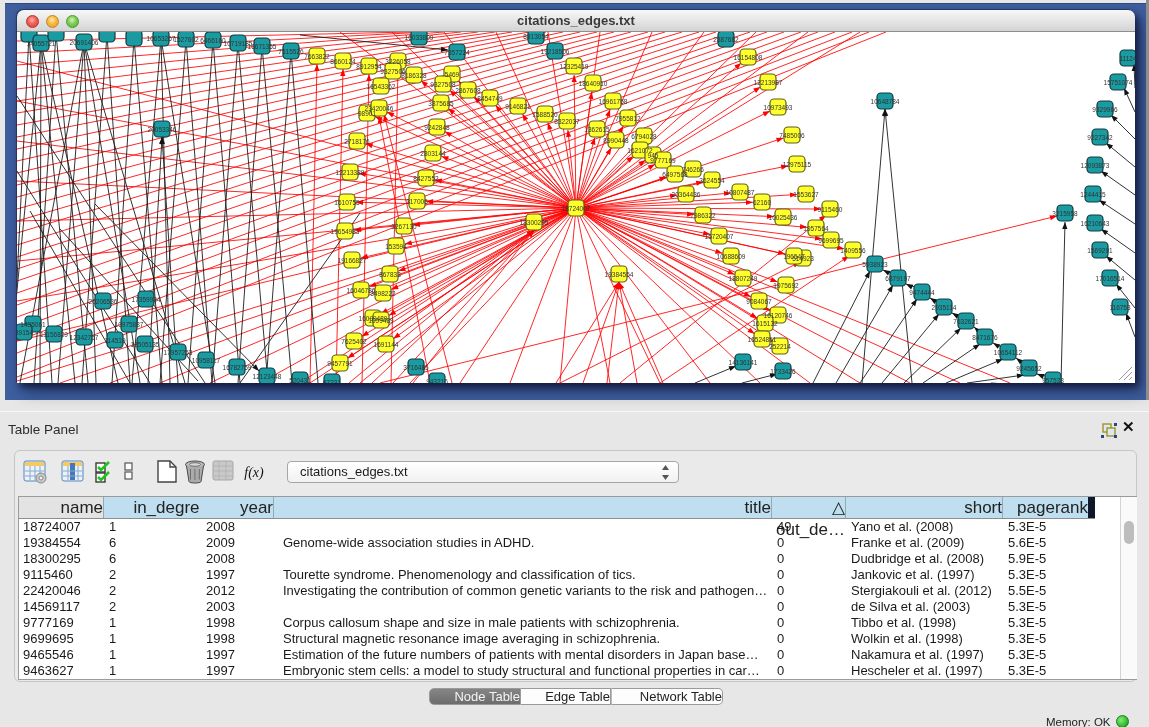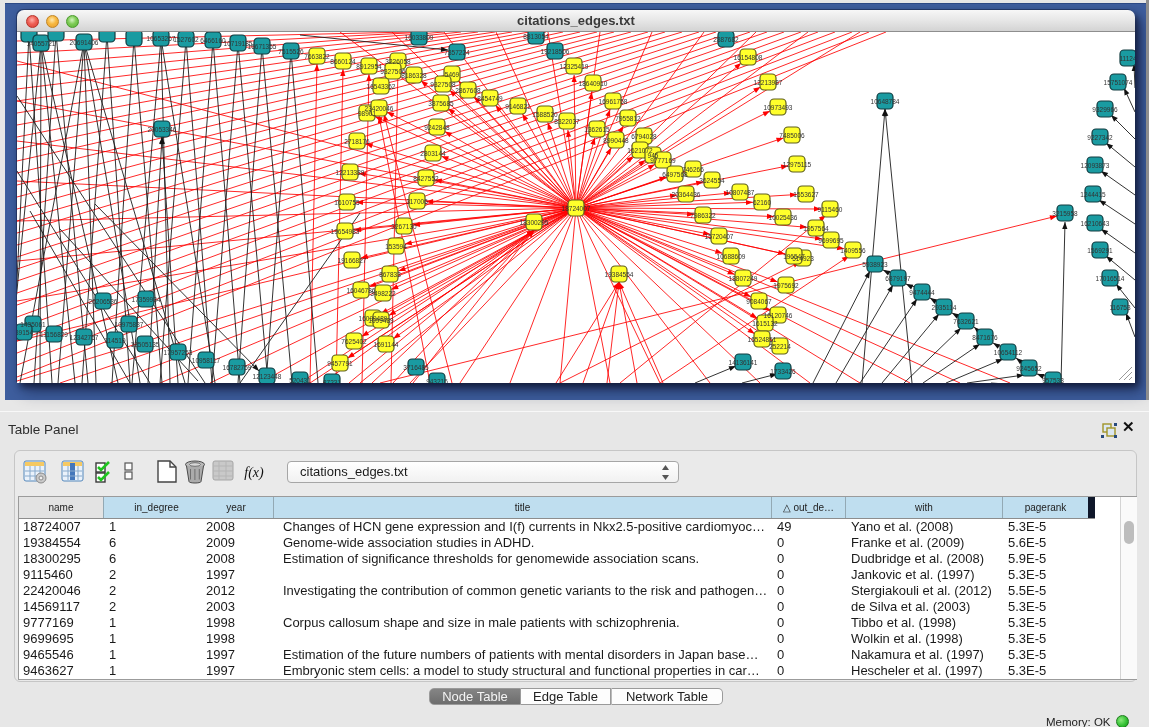--- a/index.html
+++ b/index.html
@@ -17,27 +17,27 @@
 .canvas{position:absolute;left:0;top:22px;width:1118px;height:351px;background:#fff;overflow:hidden}
 .rstrip{left:1146px;top:0;width:3px;height:400px;background:#8d8d8d}
 .panel{left:0;top:411px;width:1149px;height:327px;background:#e7e7e7;border-top:1px solid #f8f8f8}
 .plabel{left:8px;top:10px;font-size:13.5px;color:#2d2d2d}
 .pclose{left:1122px;top:6px;font-size:15px;font-weight:700;color:#111}
 .box{left:14px;top:38px;width:1123px;height:232px;background:#eaeaea;border:1px solid #c6c6c6;border-radius:6px}
 .combo{left:272px;top:10px;width:392px;height:22px;background:linear-gradient(#ffffff,#f1f1f1);
  border:1px solid #a6a6a6;border-radius:4px;font-size:13px;color:#1a1a1a;line-height:20px;padding-left:12px}
 .tbl{left:3px;top:45px;width:1119px;height:184px;background:#fff;border:1px solid #9b9b9b;border-right:none;overflow:hidden}
 .th{position:absolute;top:0;height:22px;border-right:1px solid #93a9b4;background:#bfdeef;
- font-size:10px;color:#222;text-align:center;line-height:22px}
+ font-size:17px;color:#222;text-align:right;line-height:22px}
 .tr{position:absolute;left:0;width:1100px;height:16px;font-size:13px;color:#1a1a1a}
 .tr span{position:absolute;top:0;line-height:16px;white-space:nowrap}
 .sb{position:absolute;right:0;top:0;width:17px;height:182px;background:#fafafa;border-left:1px solid #d4d4d4}
 .thumb{position:absolute;left:3px;top:24px;width:10px;height:23px;border-radius:5px;background:#bdbdbd}
 .tabs{left:429px;top:276px;height:17px;font-size:13px}
-.tab{position:absolute;top:0;height:17px;line-height:16px;text-align:center;border:1px solid #9a9a9a}
+.tab{position:absolute;top:0;height:17px;line-height:16px;text-align:right;border:1px solid #9a9a9a}
 .mem{left:1046px;top:304px;font-size:11.5px;color:#222}
 .dot{left:1116px;top:303px;width:13px;height:13px;border-radius:50%;border:1px solid #1d7a1d;
  background:radial-gradient(circle at 4px 4px,#8ae97a,#35c135 55%,#189418)}
 </style></head><body>
 <div class="abs frame">
  <div class="win">
   <div class="tbar">
         <div class="tl r"></div>
         <div class="tl y"></div>
         <div class="tl g"></div>
@@ -778,54 +778,53 @@
     <path d="M4.5 0 L8 5 H1 Z" fill="#555"></path>
           <path d="M4.5 15 L8 10 H1 Z" fill="#555"></path>
    </svg>
   </div>
   <div class="abs tbl">
    <div class="th" style="left:0;width:85px;background:#e3e3e3">name</div>
    <div class="th" style="left:85px;width:106px">in_degree</div>
    <div class="th" style="left:180px;width:75px">year</div>
    <div class="th" style="left:255px;width:498px">title</div>
    <div class="th" style="left:753px;width:74px">△ out_de…</div>
-   <div class="th" style="left:827px;width:157px">with</div>
+   <div class="th" style="left:827px;width:157px">short</div>
    <div class="th" style="left:984px;width:92px;border-right:7px solid #0f172a">pagerank</div>
    <div style="position:absolute;left:0;top:21px;width:1076px;height:1px;background:#8d8d8d"></div>
 <div class="tr" style="top:22px">
           <span style="left:4px">18724007</span>
           <span style="left:90px">1</span>
           <span style="left:187px">2008</span>
-          <span style="left:264px">Changes of HCN gene expression and I(f) currents in Nkx2.5-positive cardiomyoc…</span>
           <span style="left:758px">49</span>
           <span style="left:832px">Yano et al. (2008)</span>
           <span style="left:989px">5.3E-5</span>
         </div>
 <div class="tr" style="top:38px">
           <span style="left:4px">19384554</span>
           <span style="left:90px">6</span>
           <span style="left:187px">2009</span>
           <span style="left:264px">Genome-wide association studies in ADHD.</span>
           <span style="left:758px">0</span>
           <span style="left:832px">Franke et al. (2009)</span>
           <span style="left:989px">5.6E-5</span>
         </div>
 <div class="tr" style="top:54px">
           <span style="left:4px">18300295</span>
           <span style="left:90px">6</span>
           <span style="left:187px">2008</span>
-          <span style="left:264px">Estimation of significance thresholds for genomewide association scans.</span>
           <span style="left:758px">0</span>
           <span style="left:832px">Dudbridge et al. (2008)</span>
           <span style="left:989px">5.9E-5</span>
         </div>
 <div class="tr" style="top:70px">
           <span style="left:4px">9115460</span>
           <span style="left:90px">2</span>
           <span style="left:187px">1997</span>
+          <span style="left:264px">Tourette syndrome. Phenomenology and classification of tics.</span>
           <span style="left:758px">0</span>
           <span style="left:832px">Jankovic et al. (1997)</span>
           <span style="left:989px">5.3E-5</span>
         </div>
 <div class="tr" style="top:86px">
           <span style="left:4px">22420046</span>
           <span style="left:90px">2</span>
           <span style="left:187px">2012</span>
           <span style="left:264px">Investigating the contribution of common genetic variants to the risk and pathogen…</span>
           <span style="left:758px">0</span>
@@ -846,20 +845,21 @@
           <span style="left:187px">1998</span>
           <span style="left:264px">Corpus callosum shape and size in male patients with schizophrenia.</span>
           <span style="left:758px">0</span>
           <span style="left:832px">Tibbo et al. (1998)</span>
           <span style="left:989px">5.3E-5</span>
         </div>
 <div class="tr" style="top:134px">
           <span style="left:4px">9699695</span>
           <span style="left:90px">1</span>
           <span style="left:187px">1998</span>
+          <span style="left:264px">Structural magnetic resonance image averaging in schizophrenia.</span>
           <span style="left:758px">0</span>
           <span style="left:832px">Wolkin et al. (1998)</span>
           <span style="left:989px">5.3E-5</span>
         </div>
 <div class="tr" style="top:150px">
           <span style="left:4px">9465546</span>
           <span style="left:90px">1</span>
           <span style="left:187px">1997</span>
           <span style="left:264px">Estimation of the future numbers of patients with mental disorders in Japan base…</span>
           <span style="left:758px">0</span>

